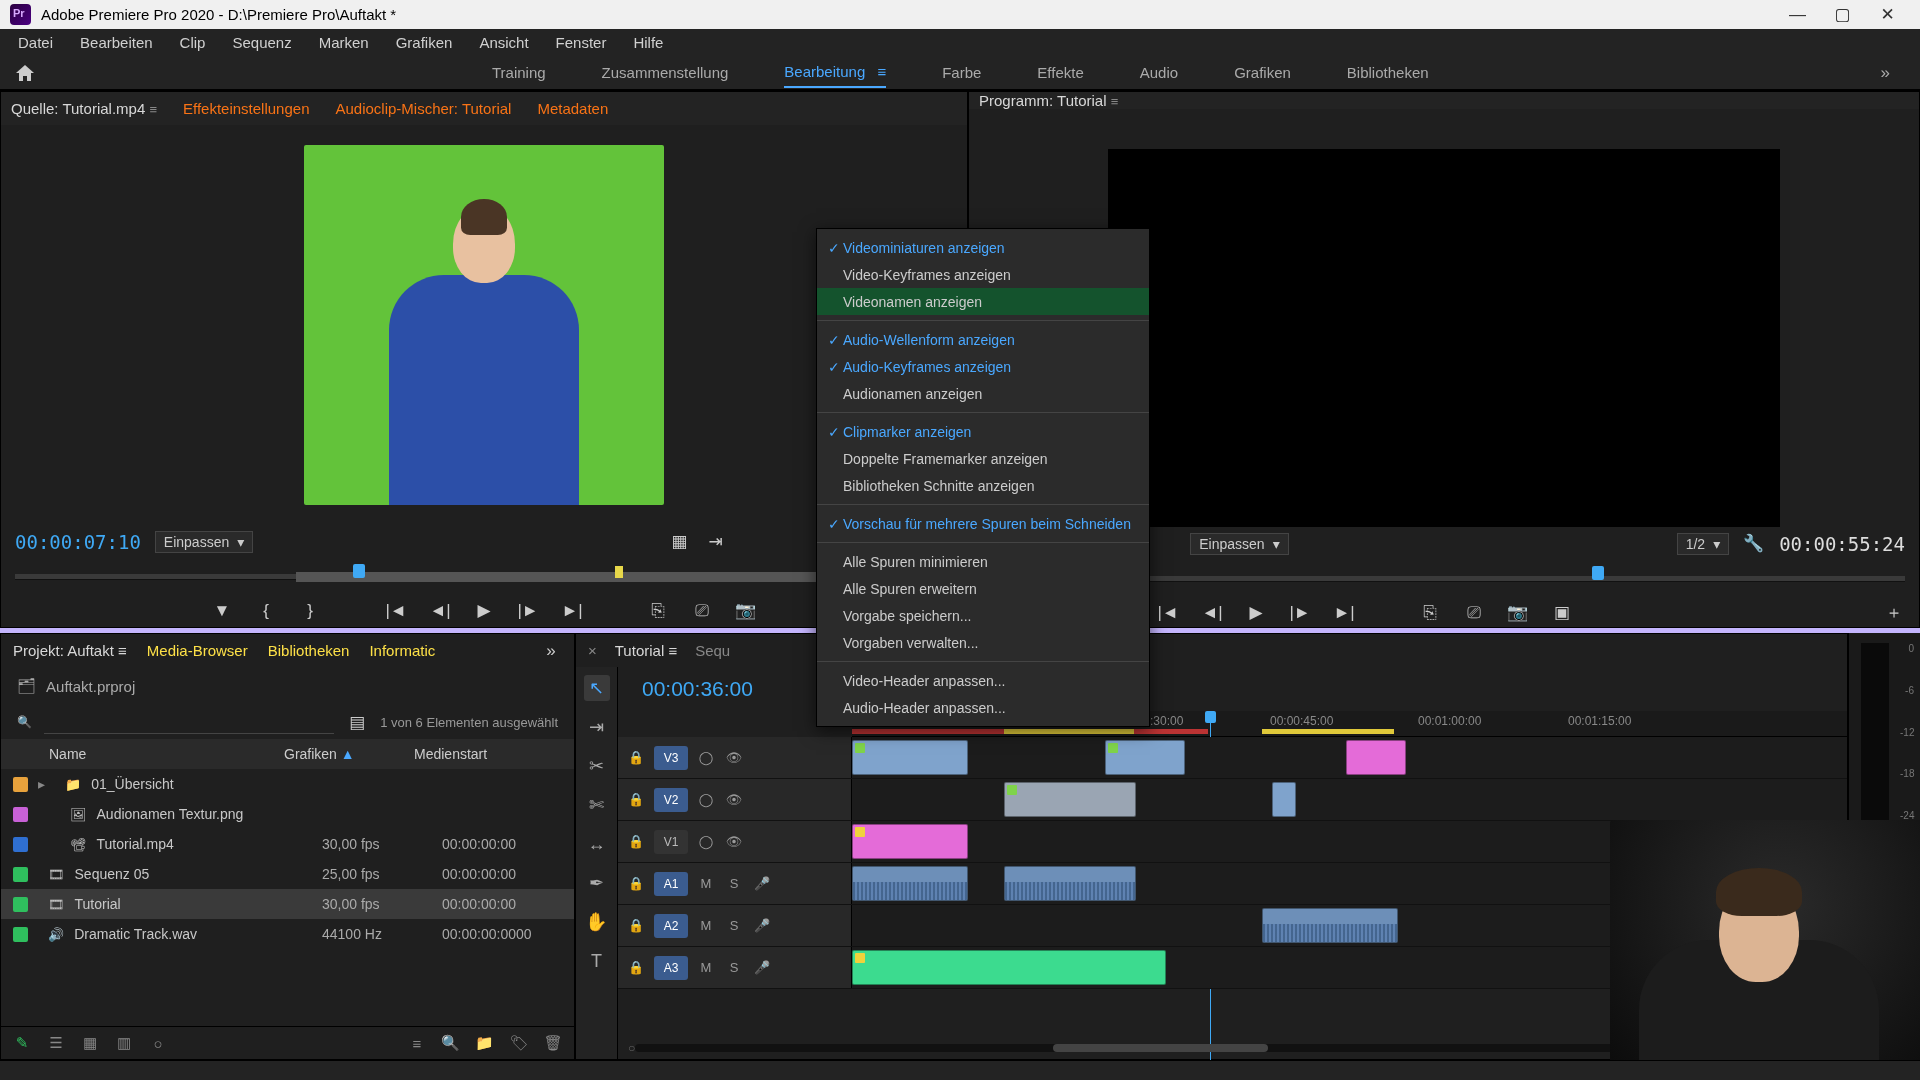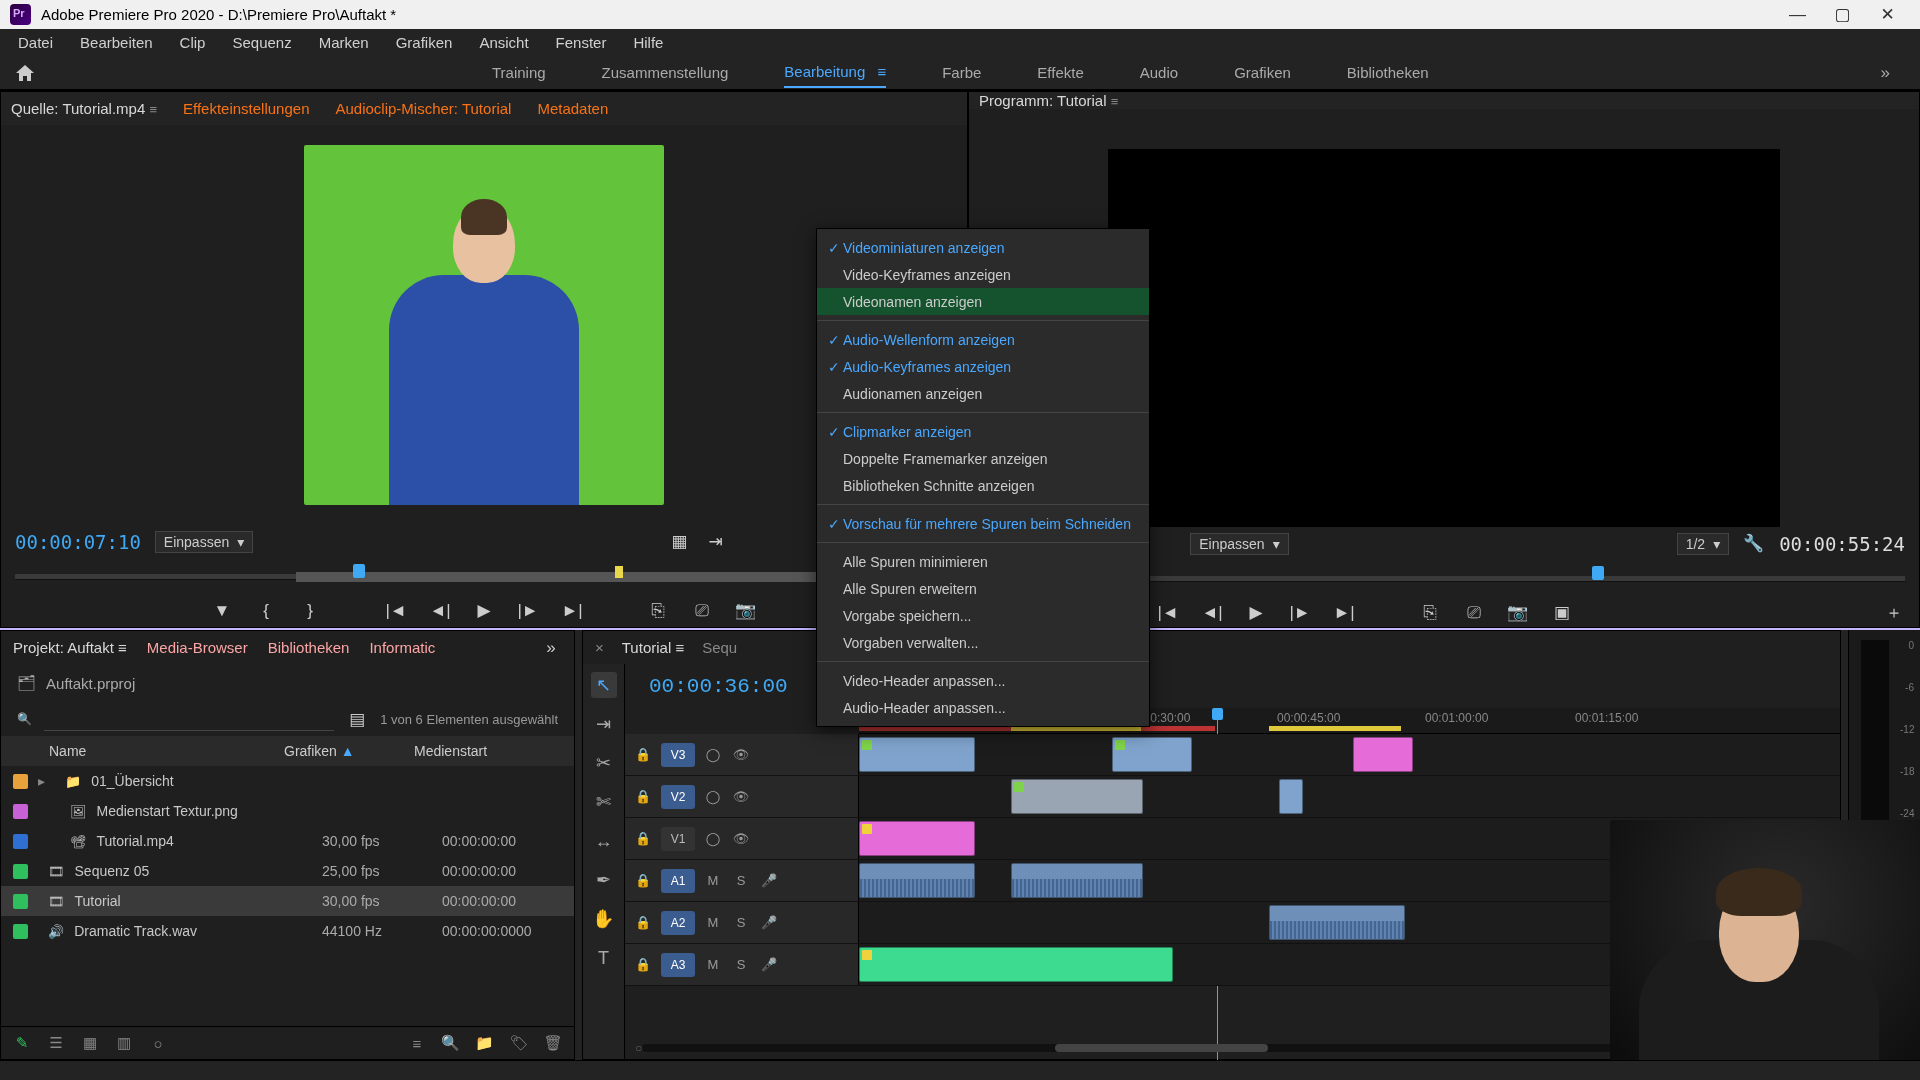--- a/index.html
+++ b/index.html
@@ -49,27 +49,27 @@
 .mc-ruler { height:28px; position:relative; margin-top:6px; }
 .mc-ruler .track { position:absolute; left:0; right:0; top:10px; height:6px; background:#3a3a3a; }
 .mc-ruler .range { position:absolute; top:8px; height:10px; background:#555; }
 .mc-ruler .playhead-handle { position:absolute; top:0; width:12px; height:14px; background:#3fa9f5; border-radius:2px; }
 .mc-ruler .marker-yellow { position:absolute; top:2px; width:8px; height:12px; background:#e8d84a; }
 .mc-buttons { display:flex; justify-content:center; align-items:center; gap:22px; height:33px; margin-top:2px; }
 .tc-btn { width:22px; height:22px; display:flex; align-items:center; justify-content:center; color:#ccc; cursor:pointer; font-size:17px; }
 .mc-spacer { flex:1; }
 
 
-.lower { display:flex; height: calc(1080px - 29px - 27px - 34px - 538px - 20px); border-top:2px solid #c4b5fd;gap:7px; }
+.lower { display:flex; height: calc(1080px - 29px - 27px - 34px - 538px - 20px); border-top:5px solid #c4b5fd; }
 .project-panel { width: 575px; }
 .timeline-panel { flex:1; }
 .audiometer { width: 72px; background:#1a1a1a; border-left:1px solid #000; position:relative; }
 
 .proj-header { height: 33px; display:flex; align-items:center; gap:20px; padding:0 12px; font-size:15px; }
-.proj-header .tab { color:#fca5a5; }
+.proj-header .tab { color:#fde047; }
 .proj-header .tab.active { color:#d8d8d8; }
 .proj-sub { height: 38px; display:flex; align-items:center; padding:0 16px; color:#aaa; font-size:15px; }
 .proj-search { height: 34px; display:flex; align-items:center; padding:0 16px; gap:12px; }
 .proj-search input { flex:1; background:transparent; border:none; border-bottom:1px solid #444; color:#ccc; padding:3px; outline:none; font-size:14px; }
 .proj-cols { height: 30px; display:flex; align-items:center; padding:0 40px 0 48px; gap:20px; background:#2a2a2a; font-size:14px; color:#ccc; }
 .col-name { flex:1; }
 .col-fr { width:110px; }
 .col-ms { width:120px; }
 
 .proj-list { flex:1; overflow:auto; }
@@ -86,21 +86,21 @@
 .tl-header { height:33px; display:flex; align-items:center; padding:0 12px; gap:18px; font-size:15px; }
 .tl-header .tab.active { color:#d8d8d8; }
 .tl-header .tab { color:#888; }
 .tl-body { flex:1; display:flex; }
 .tl-tools { width:42px; background:#232323; border-right:1px solid #000; display:flex; flex-direction:column; align-items:center; gap:13px; padding-top:8px; }
 .tool { width:26px; height:26px; display:flex; align-items:center; justify-content:center; color:#aaa; cursor:pointer; font-size:18px; }
 .tool.active { background:#3a3a3a; color:#4aa8ff; border-radius:3px; }
 
 .tl-main { flex:1; display:flex; flex-direction:column; position:relative; }
 .tl-top { height:44px; display:flex; align-items:center; }
-.tl-tc { color:#3fa9f5; font-family:Liberation Mono, monospace; font-size:21px; padding-left:24px; width:234px; }
+.tl-tc { color:#3fa9f5; font-family:Liberation Sans, sans-serif; font-size:21px; padding-left:24px; width:234px; }
 .tl-toolbar { display:flex; gap:14px; align-items:center; }
 .tl-tool-btn { width:20px; height:20px; color:#888; font-size:15px; }
 
 .tl-ruler { height:26px; background:#1a1a1a; position:relative; margin-left:234px; border-bottom:1px solid #000; }
 .tl-ruler .tick-label { position:absolute; top:3px; font-size:12px; color:#888; }
 .tl-ruler .seg { position:absolute; top:18px; height:5px; }
 .tl-ruler .playhead { position:absolute; top:0; bottom:-340px; width:1px; background:#3fa9f5; }
 .tl-ruler .playhead::before { content:""; position:absolute; top:0; left:-5px; width:11px; height:12px; background:#3fa9f5; border-radius:2px; }
 
 .tracks { flex:1; display:flex; flex-direction:column; position:relative; }
@@ -331,21 +331,21 @@
           <span style="width: 0px;"></span>
           <span style="font-size: 13px;">📁</span>
           <span class="nm">01_Übersicht</span>
           <span class="fr"></span>
           <span class="ms"></span>
         </div>
         <div class="proj-row">
           <span class="label-chip" style="background: rgb(200, 97, 214);"></span>
           <span style="width: 22px;"></span>
           <span style="font-size: 13px;">🖼</span>
-          <span class="nm">Medienstart Textur.png</span>
+          <span class="nm">Audionamen Textur.png</span>
           <span class="fr"></span>
           <span class="ms"></span>
         </div>
         <div class="proj-row">
           <span class="label-chip" style="background: rgb(47, 111, 209);"></span>
           <span style="width: 22px;"></span>
           <span style="font-size: 13px;">📽</span>
           <span class="nm">Tutorial.mp4</span>
           <span class="fr">30,00 fps</span>
           <span class="ms">00:00:00:00</span>

